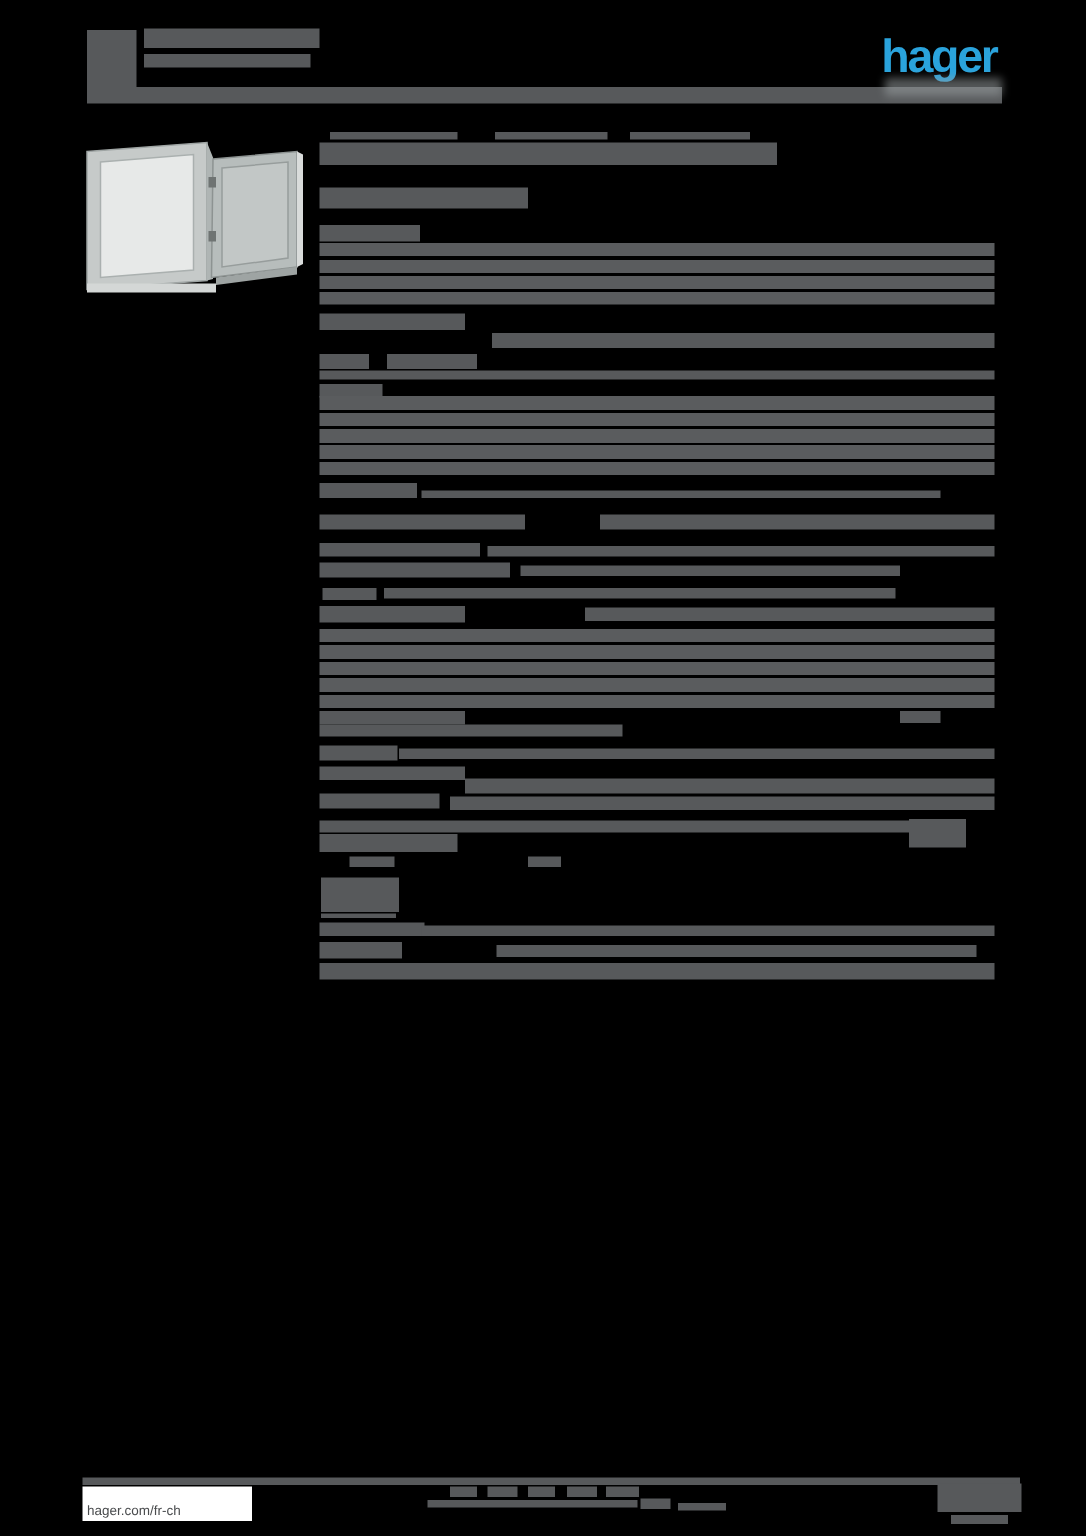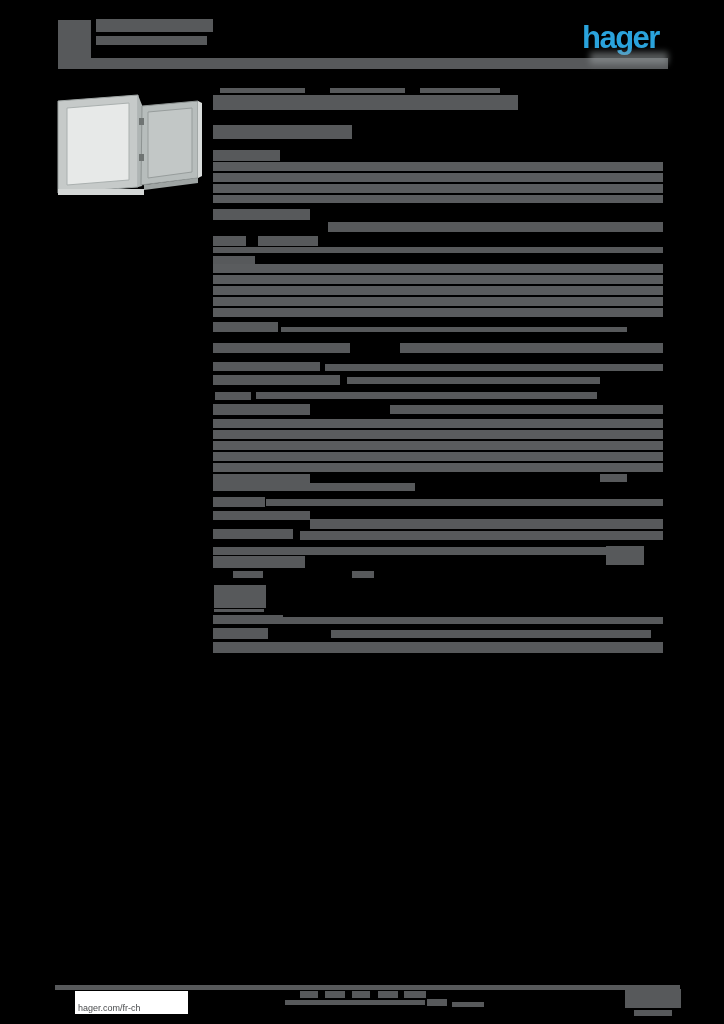--- a/index.html
+++ b/index.html
@@ -15,25 +15,25 @@
       var(--bar2,#5a5c5e) 0px, var(--bar2,#5a5c5e) 9px,
       rgba(0,0,0,0.45) 9px, rgba(0,0,0,0.45) 11px);
   }
   .bar.big{background:var(--bar,#57595b);}
   .bar.rule{background:var(--bar,#57595b);}
   .bar.soft{filter:blur(3px);opacity:.55;background:#9aa0a2;}
 
   .hager-logo{
     position:absolute;left:582px;top:18px;width:88px;height:40px;
     font-weight:bold;font-size:31px;letter-spacing:-1.5px;line-height:40px;
-    text-align:left;
+    text-align:center;
   }
   .site-box{
     position:absolute;left:55px;top:991px;width:113px;height:23px;
-    background:#ffffff;box-sizing:border-box;padding:6px 0 0 3px;margin-left:20px;
+    background:#ffffff;box-sizing:border-box;padding:6px 0 0 3px;
   }
   .site-box span{
     font-size:9px;color:#4a4c4e;letter-spacing:0px;
   }
   .product{position:absolute;left:56px;top:88px;width:150px;height:110px;}
 </style>
 </head>
 <body>
 
 <div class="page">

